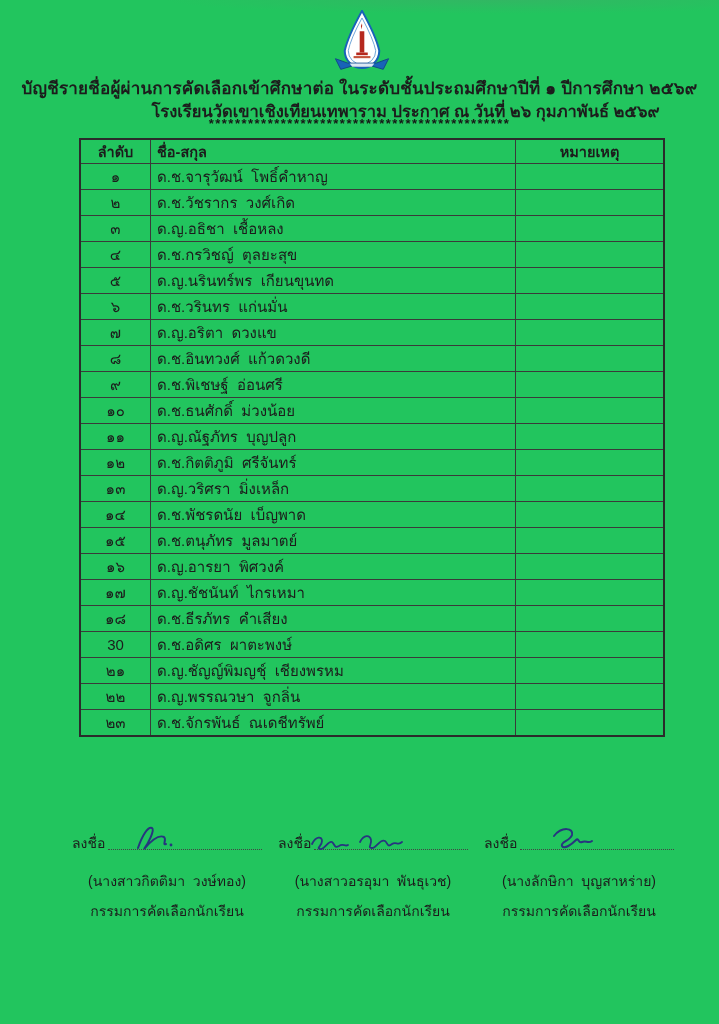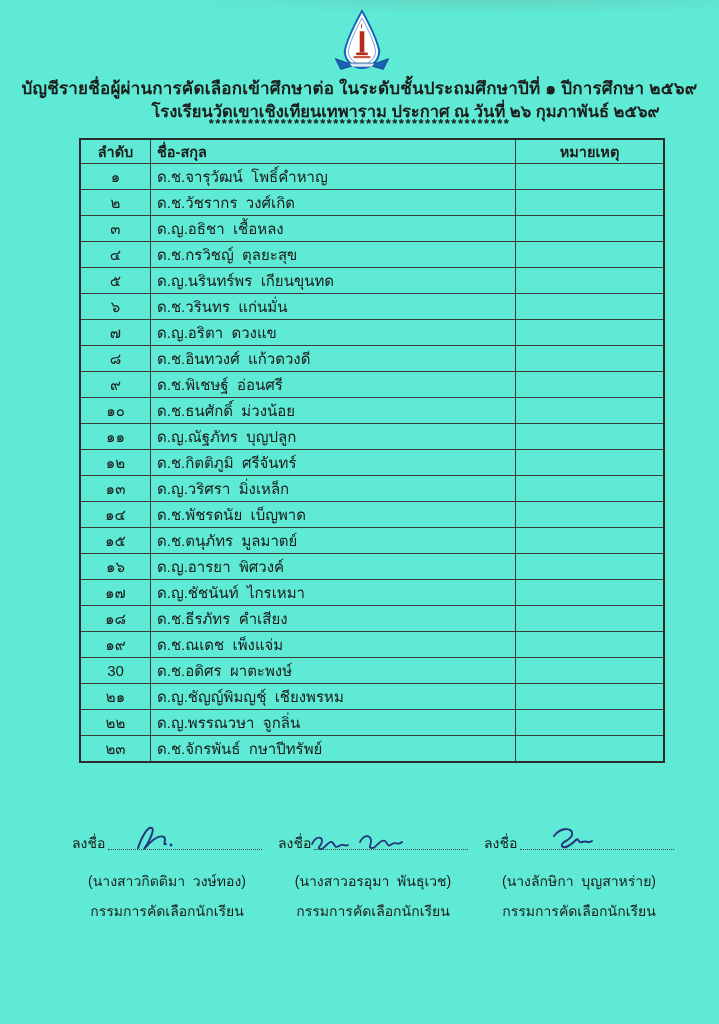--- a/index.html
+++ b/index.html
@@ -1,20 +1,20 @@
 <!DOCTYPE html>
 <html><head>
 <meta charset="utf-8">
 <style>
   html,body{margin:0;padding:0;background:#e8e8e8;}
   .page{
     position:relative;
     width:719px;height:1024px;
     margin:0 auto;
-    background:#5eead4;
+    background:#22c55e;
     font-family:"Liberation Sans", sans-serif;
     color:#1c1c1c;
     overflow:hidden;
   }
   .scan-smudge{
     position:absolute;top:0;left:160px;width:560px;height:14px;
     background:radial-gradient(ellipse at 60% 0%, rgba(120,120,120,.18), rgba(255,255,255,0) 70%);
   }
   .logo{
     position:absolute;top:10px;left:325px;width:74px;height:62px;
@@ -187,42 +187,37 @@
           <td class="col-no">๑๗</td>
           <td class="col-name">ด.ญ.ชัชนันท์  ไกรเหมา</td>
           <td class="col-note"></td>
         </tr>
         <tr>
           <td class="col-no">๑๘</td>
           <td class="col-name">ด.ช.ธีรภัทร  คำเสียง</td>
           <td class="col-note"></td>
         </tr>
         <tr>
-          <td class="col-no">๑๙</td>
-          <td class="col-name">ด.ช.ณเดช  เพ็งแจ่ม</td>
-          <td class="col-note"></td>
-        </tr>
-        <tr>
           <td class="col-no">30</td>
           <td class="col-name">ด.ช.อดิศร  ผาตะพงษ์</td>
           <td class="col-note"></td>
         </tr>
         <tr>
           <td class="col-no">๒๑</td>
           <td class="col-name">ด.ญ.ชัญญ์พิมญชุ์  เชียงพรหม</td>
           <td class="col-note"></td>
         </tr>
         <tr>
           <td class="col-no">๒๒</td>
           <td class="col-name">ด.ญ.พรรณวษา  จูกลิ่น</td>
           <td class="col-note"></td>
         </tr>
         <tr>
           <td class="col-no">๒๓</td>
-          <td class="col-name">ด.ช.จักรพันธ์  กษาปีทรัพย์</td>
+          <td class="col-name">ด.ช.จักรพันธ์  ณเดชีทรัพย์</td>
           <td class="col-note"></td>
         </tr>
       </tbody>
   </table>
 
   <div class="signatures">
 
     <div class="sig-block b0">
       <div class="sig-line-row">
         <span class="sig-label">ลงชื่อ</span>

